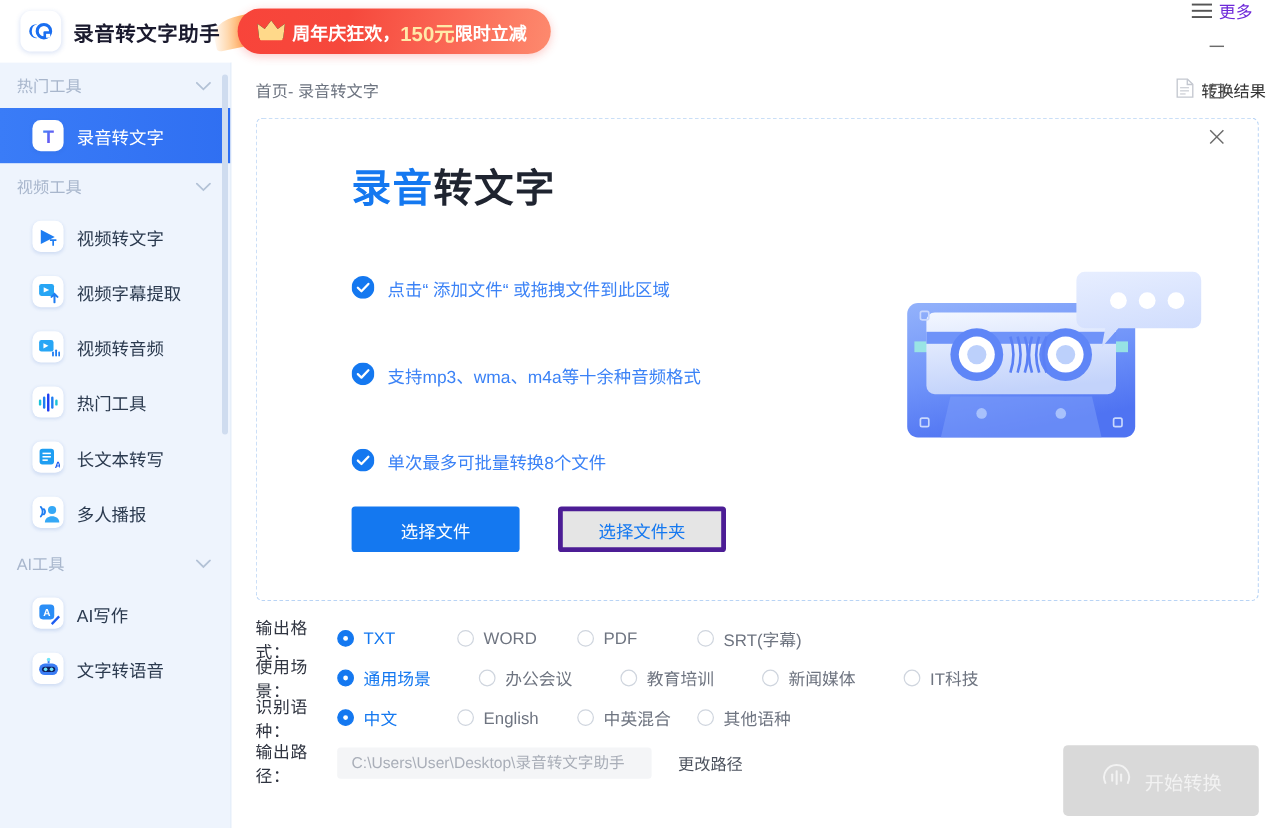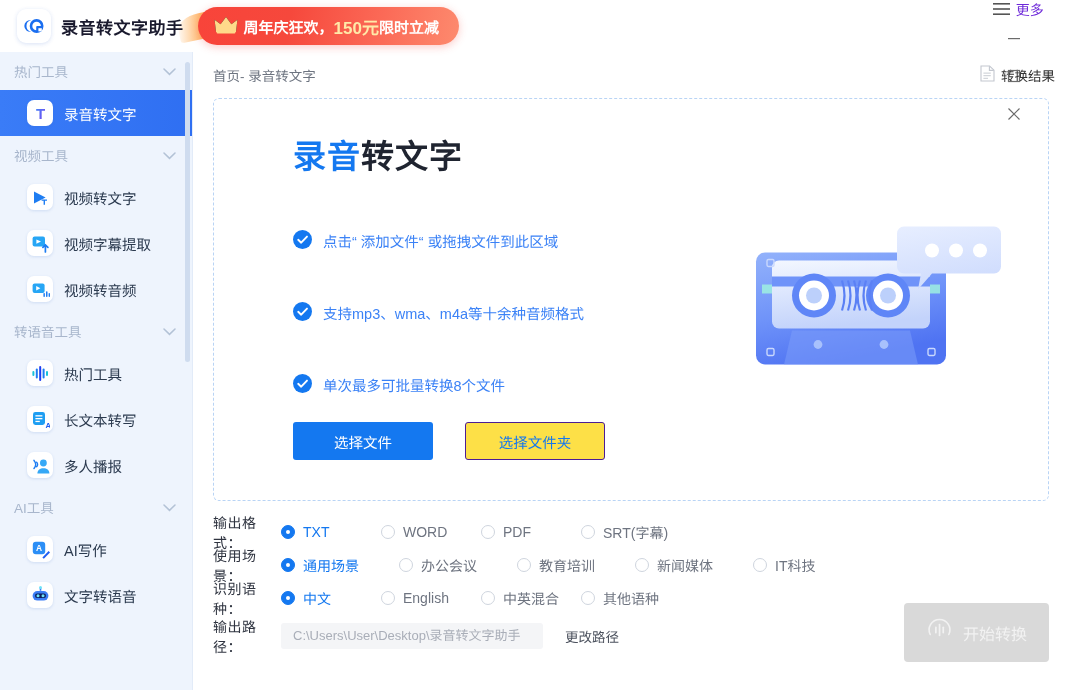--- a/index.html
+++ b/index.html
@@ -108,21 +108,21 @@
   .hero h1 .accent { color:#1478f0; }
   .feat { margin-top:18px; display:flex; flex-direction:column; gap:14px; }
   .feat-row { display:flex; gap:11px; font-size:14.5px; color:#3b82f6;margin-top:37px; }
   .tick { width:19px; height:19px; flex:0 0 19px; }
   .btn-row { margin-top:27px; display:flex; gap:32px; }
   .btn {
     width:140px; height:38px; border-radius:3px; display:flex;
     align-items:center; justify-content:center; font-size:14.5px; cursor:pointer;
   }
   .btn.primary { background:#1478f0; color:#fff; }
-  .btn.ghost { background:#fde047; color:#1478f0; border:1px solid #4c1d95; }
+  .btn.ghost { background:#e5e5e5; color:#1478f0; border:4px solid #4c1d95; }
   .cassette { position:absolute; right:40px; top:50%; transform:translateY(-50%); }
 
   
   .options { flex:1 1 auto; padding:14px 20px 0 20px; position:relative; }
   .opt-row { display:flex; align-items:center; height:33px; }
   .opt-label { width:68px; flex:0 0 68px; font-size:14px; color:#2f3440; letter-spacing:.5px; }
   .radios { display:flex; align-items:center; }
   .radio { display:flex; align-items:center; gap:8px; cursor:pointer; font-size:14px; color:#6e7480; }
   .rdot {
     width:14px; height:14px; border-radius:50%; border:1px solid #cfd5de;
@@ -137,21 +137,21 @@
 
   .path-input {
     width:262px; height:26px; background:#f4f5f7; border:none; border-radius:3px;
     padding:0 12px; font-size:13px; color:#a9aeb8;
     font-family:"Liberation Sans","DejaVu Sans",sans-serif;
   }
   .path-input::placeholder { color:#a9aeb8; }
   .chg-path { margin-left:22px; font-size:13.5px; color:#4c525e; cursor:pointer; }
 
   .start-btn {
-    position:absolute; right:20px; bottom:28px; width:145px; height:59px;
+    position:absolute; right:20px; bottom:10px; width:163px; height:59px;
     background:#d9d9d9; border-radius:4px; display:flex; align-items:center;
     justify-content:center; gap:10px; color:#f2f2f2; font-size:16px; cursor:default;
   }
 </style>
 </head>
 <body>
 
 <div class="app">
 
   <div class="titlebar">
@@ -287,26 +287,20 @@
             <span class="side-ico">
               <svg width="19" height="19" viewBox="0 0 19 19">
                 <rect x="1.6" y="3.4" width="12" height="9.6" rx="2" fill="#27a6f5"></rect>
                 <path d="M5.2 6 9.4 8.2 5.2 10.4z" fill="#fff"></path>
                 <rect x="12.4" y="13" width="1.5" height="4" rx=".7" fill="#1e7df2"></rect>
                 <rect x="15" y="11.2" width="1.5" height="5.8" rx=".7" fill="#1e7df2"></rect>
                 <rect x="17.6" y="13" width="1.4" height="4" rx=".7" fill="#1e7df2"></rect>
               </svg>
             </span>
             <span>视频转音频</span>
-          </div>
-          <div class="grp-head">
-            <span>转语音工具</span>
-            <span><svg width="13" height="8" viewBox="0 0 13 8">
-                <path d="M1 1l5.5 5.4L12 1" fill="none" stroke="#b3c2d6" stroke-width="1.5" stroke-linecap="round"></path>
-              </svg></span>
           </div>
           <div class="side-item">
             <span class="side-ico">
               <svg width="19" height="19" viewBox="0 0 19 19">
                 <rect x="1.4" y="7" width="2" height="5" rx="1" fill="#19c2d8"></rect>
                 <rect x="4.8" y="4.4" width="2" height="10.2" rx="1" fill="#1e7df2"></rect>
                 <rect x="8.2" y="2" width="2" height="15" rx="1" fill="#1e3df2"></rect>
                 <rect x="11.6" y="4.4" width="2" height="10.2" rx="1" fill="#1e7df2"></rect>
                 <rect x="15" y="7" width="2" height="5" rx="1" fill="#19c2d8"></rect>
               </svg>

